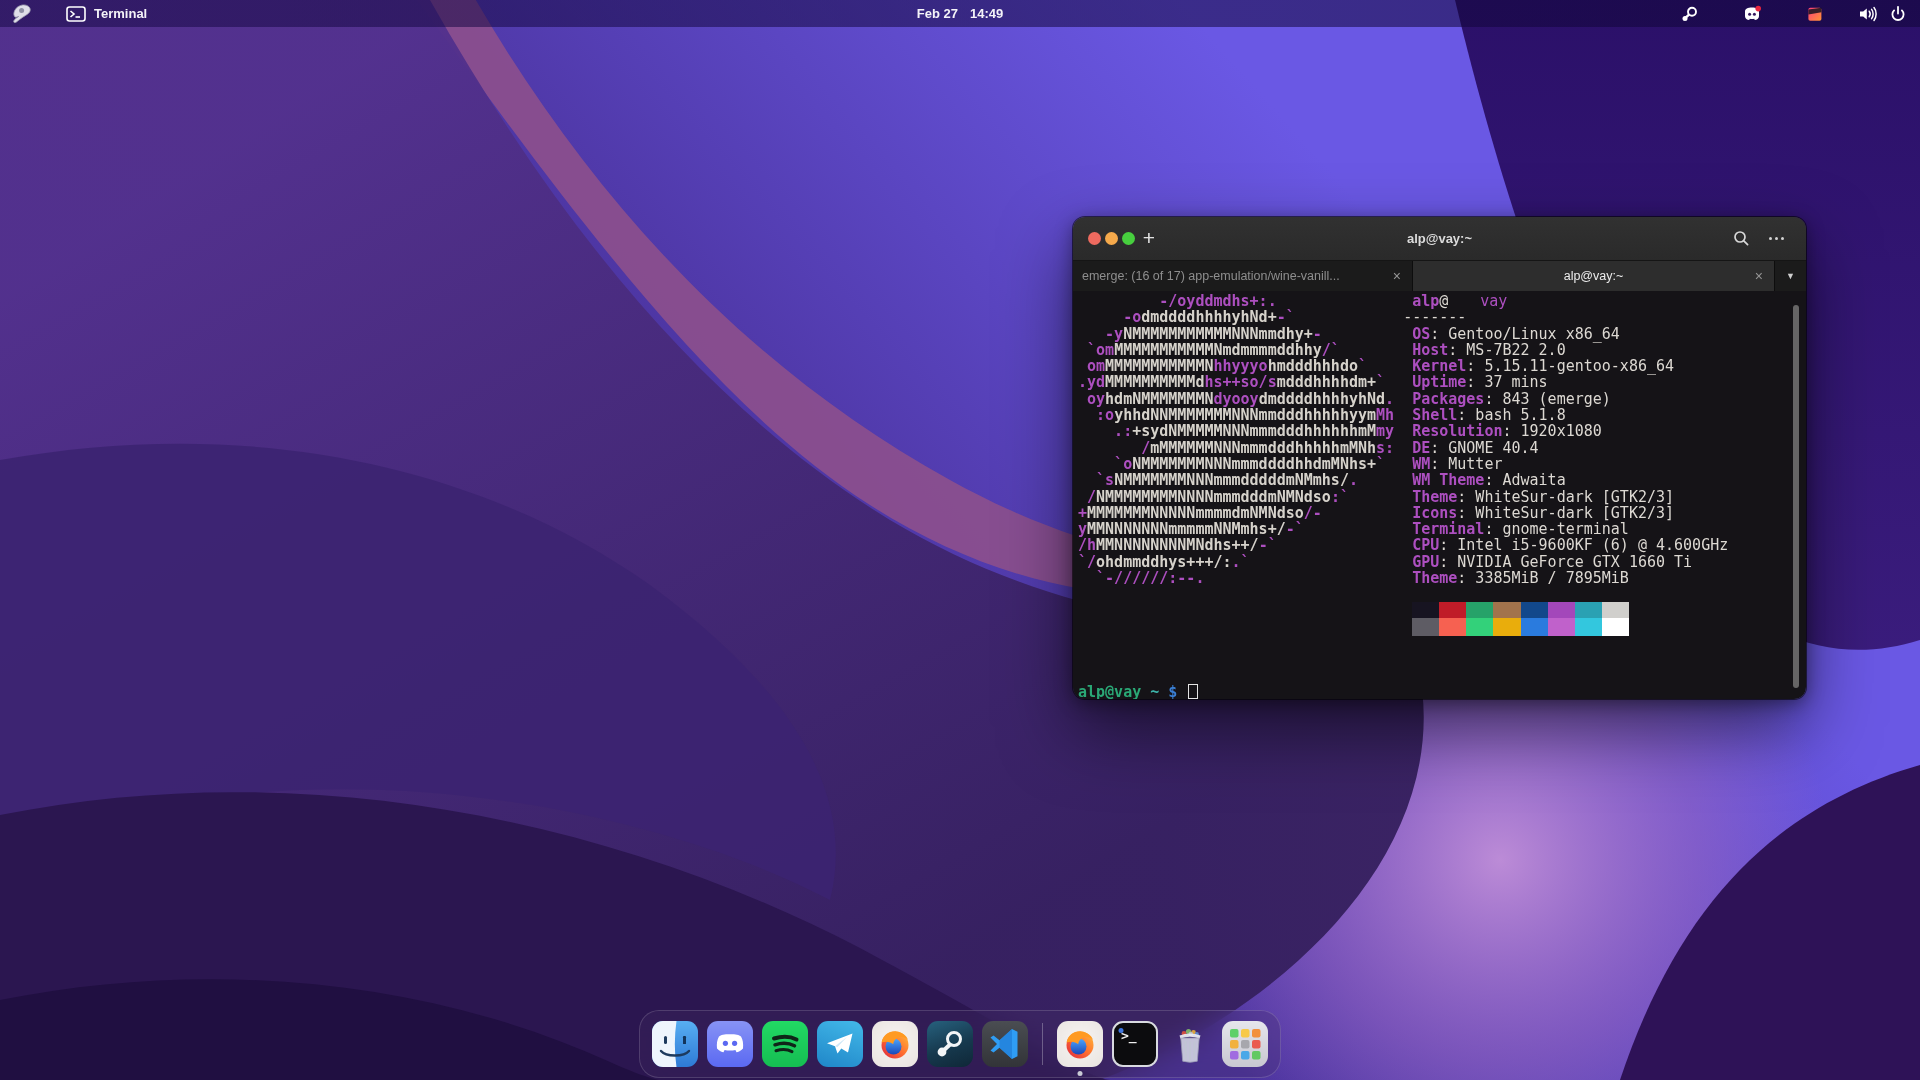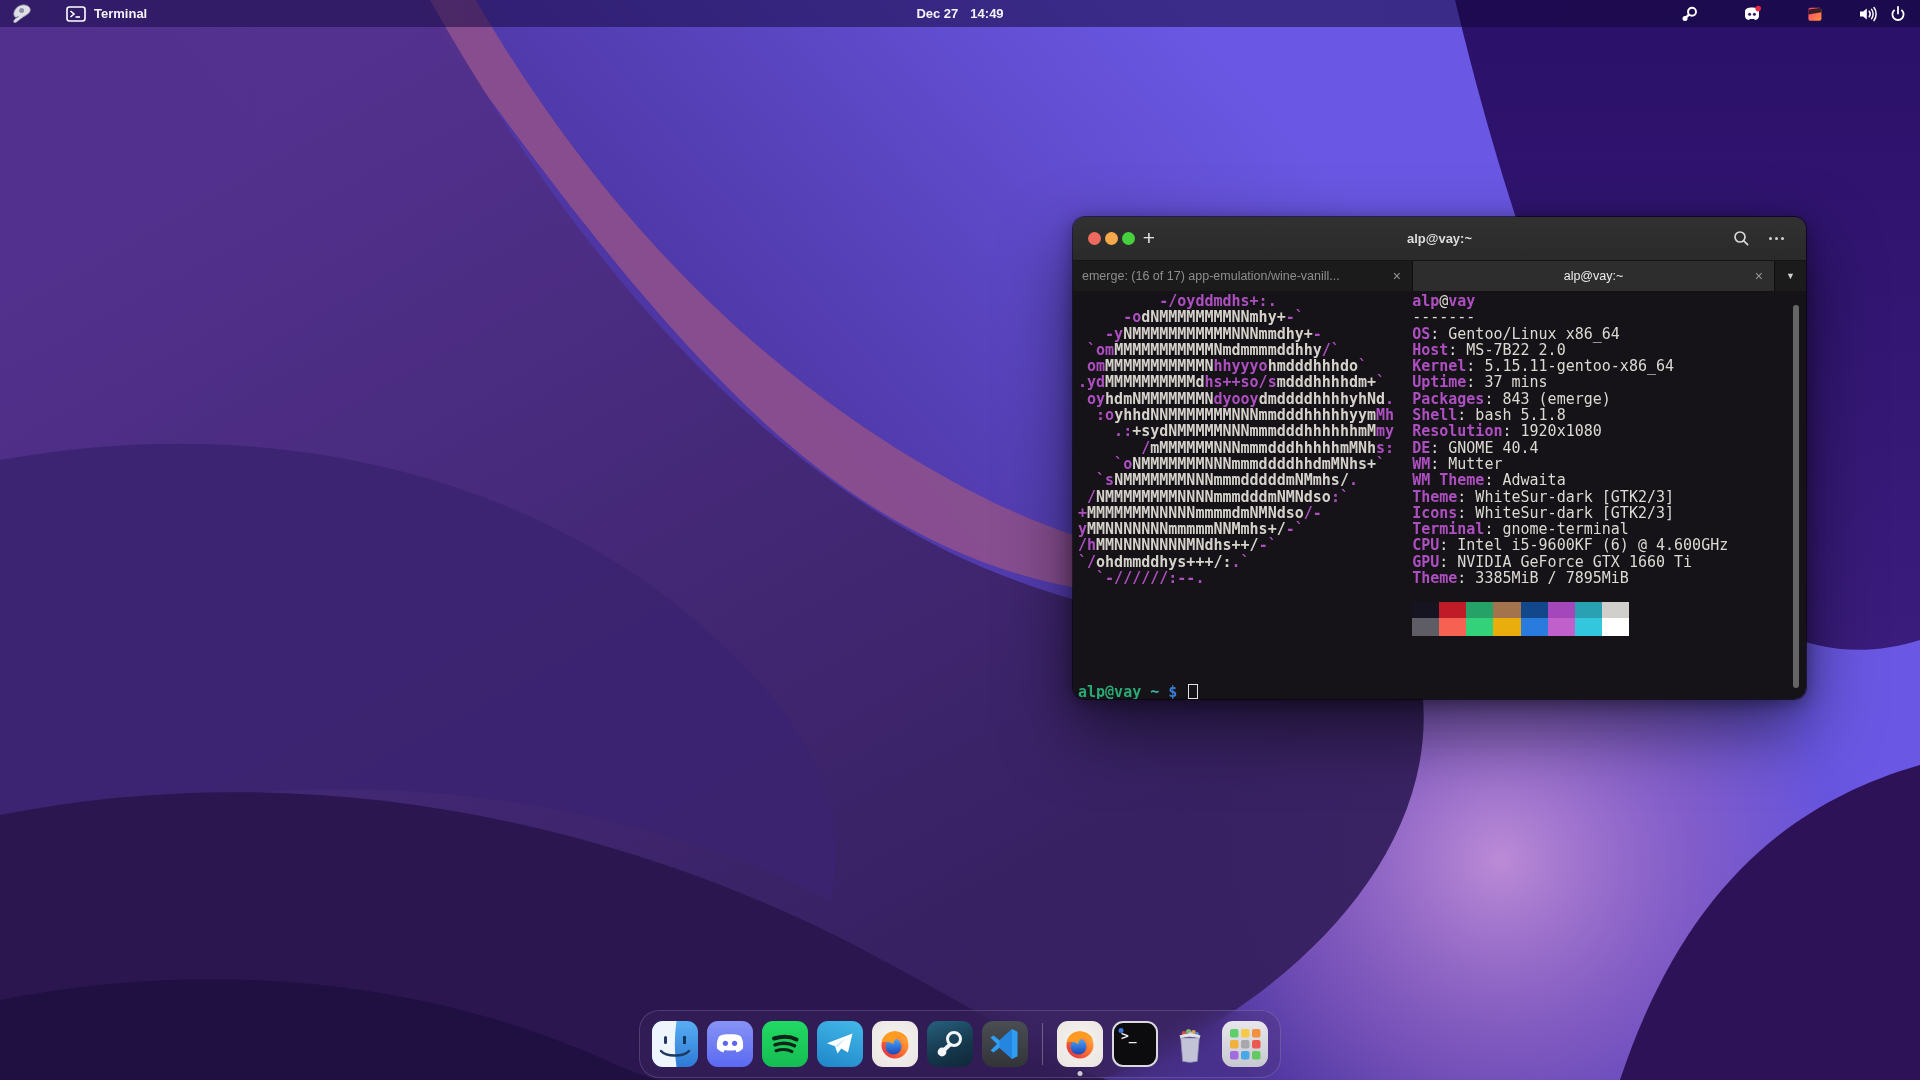--- a/index.html
+++ b/index.html
@@ -113,21 +113,21 @@
       <span class="tb-app">
         <svg width="20" height="16" viewBox="0 0 20 16">
           <rect x="1" y="1" width="18" height="14" rx="2.5" fill="none" stroke="#ffffff" stroke-width="1.6"></rect>
           <path d="M4.5 5 L8 8 L4.5 11" fill="none" stroke="#ffffff" stroke-width="1.6"></path>
           <path d="M9.5 11 L14 11" stroke="#ffffff" stroke-width="1.6"></path>
         </svg>
         <span>Terminal</span>
       </span>
     </div>
     <div class="tb-clock">
-      <span>Dec 27</span>
+      <span>Feb 27</span>
       <span>14:49</span>
     </div>
     <div class="tb-right">
       <span class="tray-ic" style="margin-right:42px;">
         <svg width="20" height="20" viewBox="0 0 20 20">
           <circle cx="12" cy="7.8" r="4" fill="none" stroke="#fff" stroke-width="1.9"></circle>
           <path d="M9 10.6 L5.4 13.8" stroke="#fff" stroke-width="2.4"></path>
           <circle cx="5" cy="14.6" r="2.5" fill="#fff"></circle>
         </svg>
       </span>
@@ -196,22 +196,22 @@
         <span class="tclose">×</span>
       </div>
       <div class="tab tab-active">
         <span class="tlabel">alp@vay:~</span>
         <span class="tclose">×</span>
       </div>
       <div class="tab-dd">▼</div>
     </div>
 
     <div class="term-body">
-      <pre><span style="color: rgb(173, 79, 192); font-weight: bold;">         -/oyddmdhs+:.</span><span style="color: rgb(221, 217, 211);">               </span><span style="color: rgb(173, 79, 192); font-weight: bold;">alp</span><span style="color: rgb(221, 217, 211);">@</span><span style="color: rgb(173, 79, 192); font-weight: bold;">vay</span>
-<span style="color: rgb(173, 79, 192); font-weight: bold;">     -o</span><span style="color: rgb(214, 210, 203); font-weight: bold;">dNMMMMMMMMNNmhy+</span><span style="color: rgb(173, 79, 192); font-weight: bold;">-`</span><span style="color: rgb(221, 217, 211);">            </span><span style="color: rgb(221, 217, 211);">-------</span>
+      <pre><span style="color: rgb(173, 79, 192); font-weight: bold;">         -/oyddmdhs+:.</span><span style="color: rgb(221, 217, 211);">               </span><span style="color: rgb(173, 79, 192); font-weight: bold;">alp</span><span style="color: rgb(221, 217, 211);">@</span><span style="color: rgb(173, 79, 192); font-weight: normal; padding-left: 32px;">vay</span>
+<span style="color: rgb(173, 79, 192); font-weight: bold;">     -o</span><span style="color: rgb(214, 210, 203); font-weight: bold;">dmddddhhhhyhNd+</span><span style="color: rgb(173, 79, 192); font-weight: bold;">-`</span><span style="color: rgb(221, 217, 211);">            </span><span style="color: rgb(221, 217, 211);">-------</span>
 <span style="color: rgb(173, 79, 192); font-weight: bold;">   -y</span><span style="color: rgb(214, 210, 203); font-weight: bold;">NMMMMMMMMMMMNNNmmdhy+</span><span style="color: rgb(173, 79, 192); font-weight: bold;">-</span><span style="color: rgb(221, 217, 211);">          </span><span style="color: rgb(173, 79, 192); font-weight: bold;">OS</span><span style="color: rgb(221, 217, 211);">: Gentoo/Linux x86_64</span>
 <span style="color: rgb(173, 79, 192); font-weight: bold;"> `om</span><span style="color: rgb(214, 210, 203); font-weight: bold;">MMMMMMMMMMMNmdmmmmddhhy</span><span style="color: rgb(173, 79, 192); font-weight: bold;">/`</span><span style="color: rgb(221, 217, 211);">        </span><span style="color: rgb(173, 79, 192); font-weight: bold;">Host</span><span style="color: rgb(221, 217, 211);">: MS-7B22 2.0</span>
 <span style="color: rgb(173, 79, 192); font-weight: bold;"> om</span><span style="color: rgb(214, 210, 203); font-weight: bold;">MMMMMMMMMMMN</span><span style="color: rgb(173, 79, 192); font-weight: bold;">hhyyyo</span><span style="color: rgb(214, 210, 203); font-weight: bold;">hmdddhhhdo</span><span style="color: rgb(173, 79, 192); font-weight: bold;">`</span><span style="color: rgb(221, 217, 211);">     </span><span style="color: rgb(173, 79, 192); font-weight: bold;">Kernel</span><span style="color: rgb(221, 217, 211);">: 5.15.11-gentoo-x86_64</span>
 <span style="color: rgb(173, 79, 192); font-weight: bold;">.yd</span><span style="color: rgb(214, 210, 203); font-weight: bold;">MMMMMMMMMMd</span><span style="color: rgb(173, 79, 192); font-weight: bold;">hs++so/s</span><span style="color: rgb(214, 210, 203); font-weight: bold;">mdddhhhhdm+</span><span style="color: rgb(173, 79, 192); font-weight: bold;">`</span><span style="color: rgb(221, 217, 211);">   </span><span style="color: rgb(173, 79, 192); font-weight: bold;">Uptime</span><span style="color: rgb(221, 217, 211);">: 37 mins</span>
 <span style="color: rgb(173, 79, 192); font-weight: bold;"> oy</span><span style="color: rgb(214, 210, 203); font-weight: bold;">hdmNMMMMMMMN</span><span style="color: rgb(173, 79, 192); font-weight: bold;">dyooy</span><span style="color: rgb(214, 210, 203); font-weight: bold;">dmddddhhhhyhNd</span><span style="color: rgb(173, 79, 192); font-weight: bold;">.</span><span style="color: rgb(221, 217, 211);">  </span><span style="color: rgb(173, 79, 192); font-weight: bold;">Packages</span><span style="color: rgb(221, 217, 211);">: 843 (emerge)</span>
 <span style="color: rgb(173, 79, 192); font-weight: bold;">  :o</span><span style="color: rgb(214, 210, 203); font-weight: bold;">yhhdNNMMMMMMMNNNmmdddhhhhhyym</span><span style="color: rgb(173, 79, 192); font-weight: bold;">Mh</span><span style="color: rgb(221, 217, 211);">  </span><span style="color: rgb(173, 79, 192); font-weight: bold;">Shell</span><span style="color: rgb(221, 217, 211);">: bash 5.1.8</span>
 <span style="color: rgb(173, 79, 192); font-weight: bold;">    .:</span><span style="color: rgb(214, 210, 203); font-weight: bold;">+sydNMMMMMNNNmmmdddhhhhhhmM</span><span style="color: rgb(173, 79, 192); font-weight: bold;">my</span><span style="color: rgb(221, 217, 211);">  </span><span style="color: rgb(173, 79, 192); font-weight: bold;">Resolution</span><span style="color: rgb(221, 217, 211);">: 1920x1080</span>
 <span style="color: rgb(173, 79, 192); font-weight: bold;">       /</span><span style="color: rgb(214, 210, 203); font-weight: bold;">mMMMMMMNNNmmmdddhhhhhmMNh</span><span style="color: rgb(173, 79, 192); font-weight: bold;">s:</span><span style="color: rgb(221, 217, 211);">  </span><span style="color: rgb(173, 79, 192); font-weight: bold;">DE</span><span style="color: rgb(221, 217, 211);">: GNOME 40.4</span>
 <span style="color: rgb(173, 79, 192); font-weight: bold;">    `o</span><span style="color: rgb(214, 210, 203); font-weight: bold;">NMMMMMMMNNNmmmddddhhdmMNhs+</span><span style="color: rgb(173, 79, 192); font-weight: bold;">`</span><span style="color: rgb(221, 217, 211);">   </span><span style="color: rgb(173, 79, 192); font-weight: bold;">WM</span><span style="color: rgb(221, 217, 211);">: Mutter</span>
 <span style="color: rgb(173, 79, 192); font-weight: bold;">  `s</span><span style="color: rgb(214, 210, 203); font-weight: bold;">NMMMMMMMNNNmmmdddddmNMmhs/</span><span style="color: rgb(173, 79, 192); font-weight: bold;">.</span><span style="color: rgb(221, 217, 211);">      </span><span style="color: rgb(173, 79, 192); font-weight: bold;">WM Theme</span><span style="color: rgb(221, 217, 211);">: Adwaita</span>

